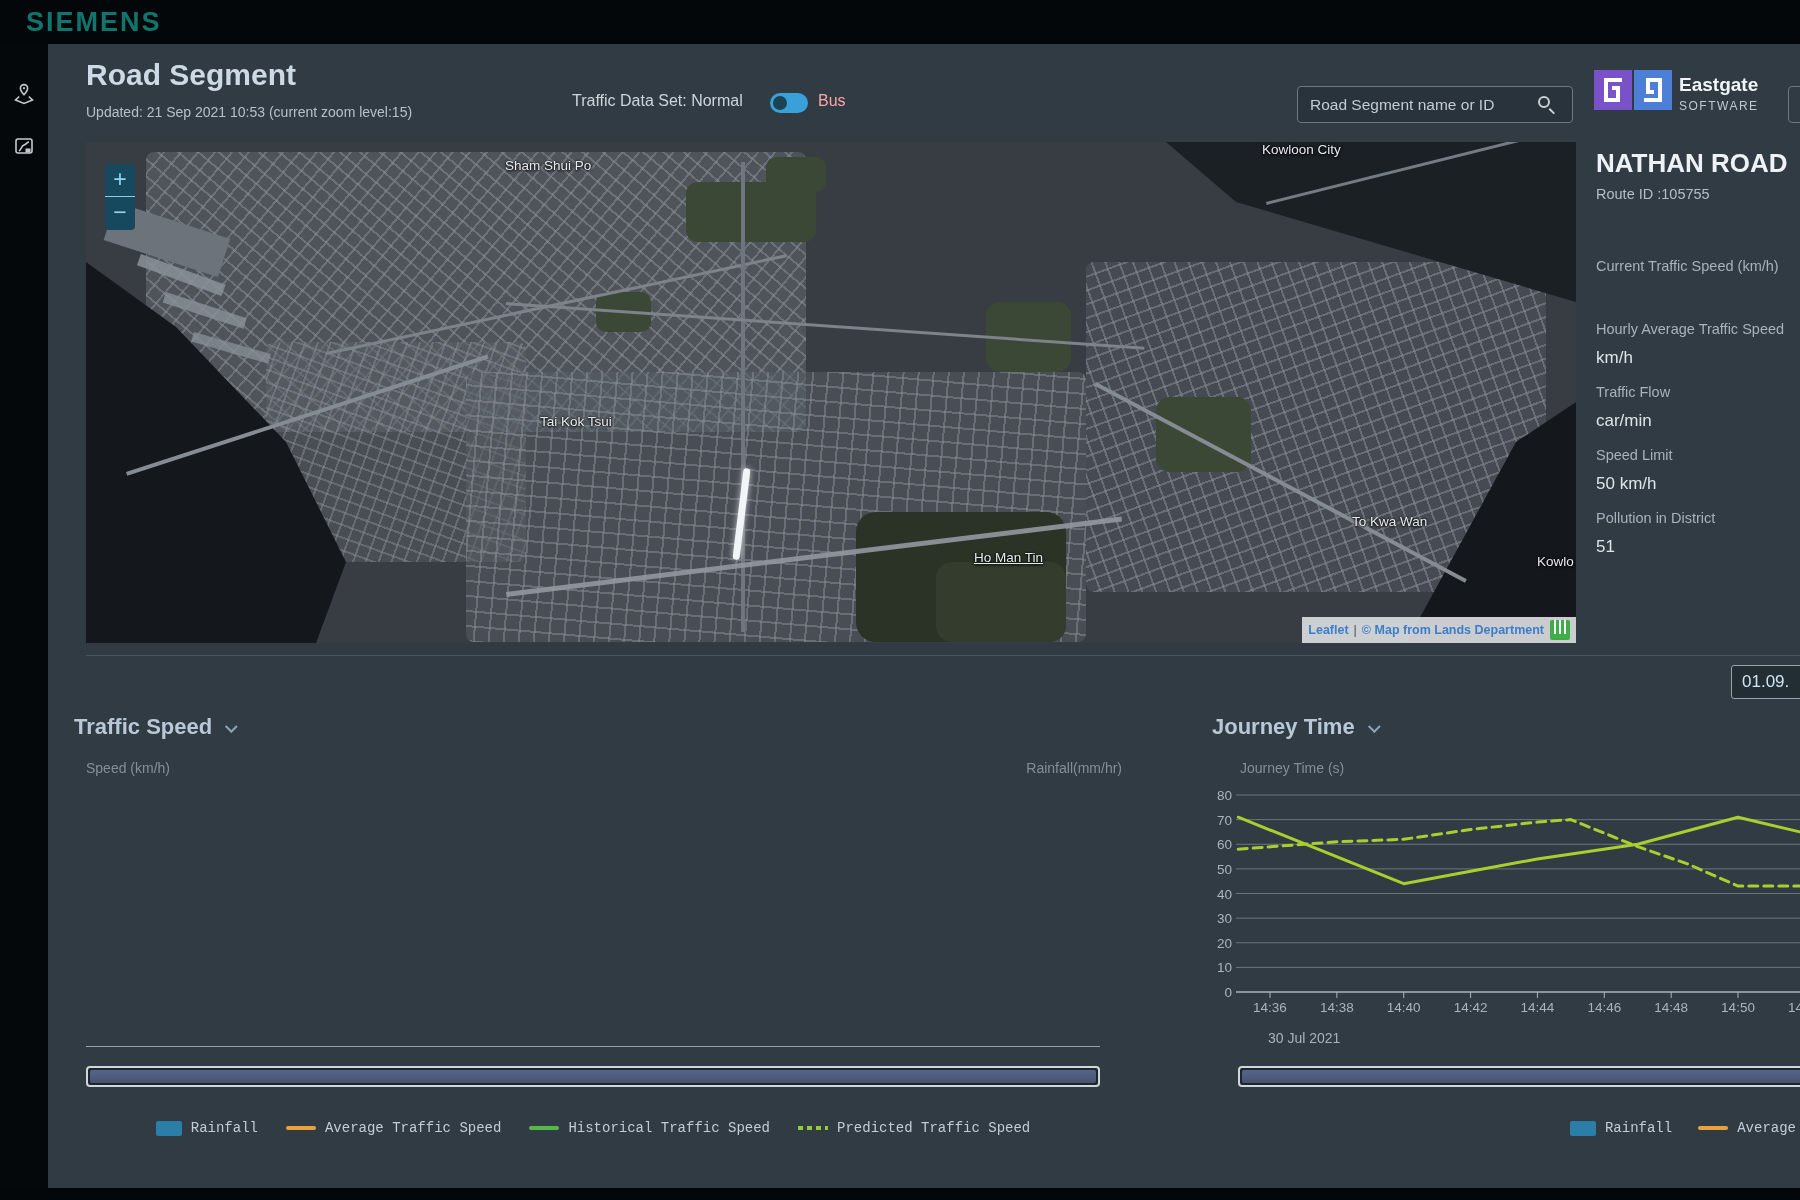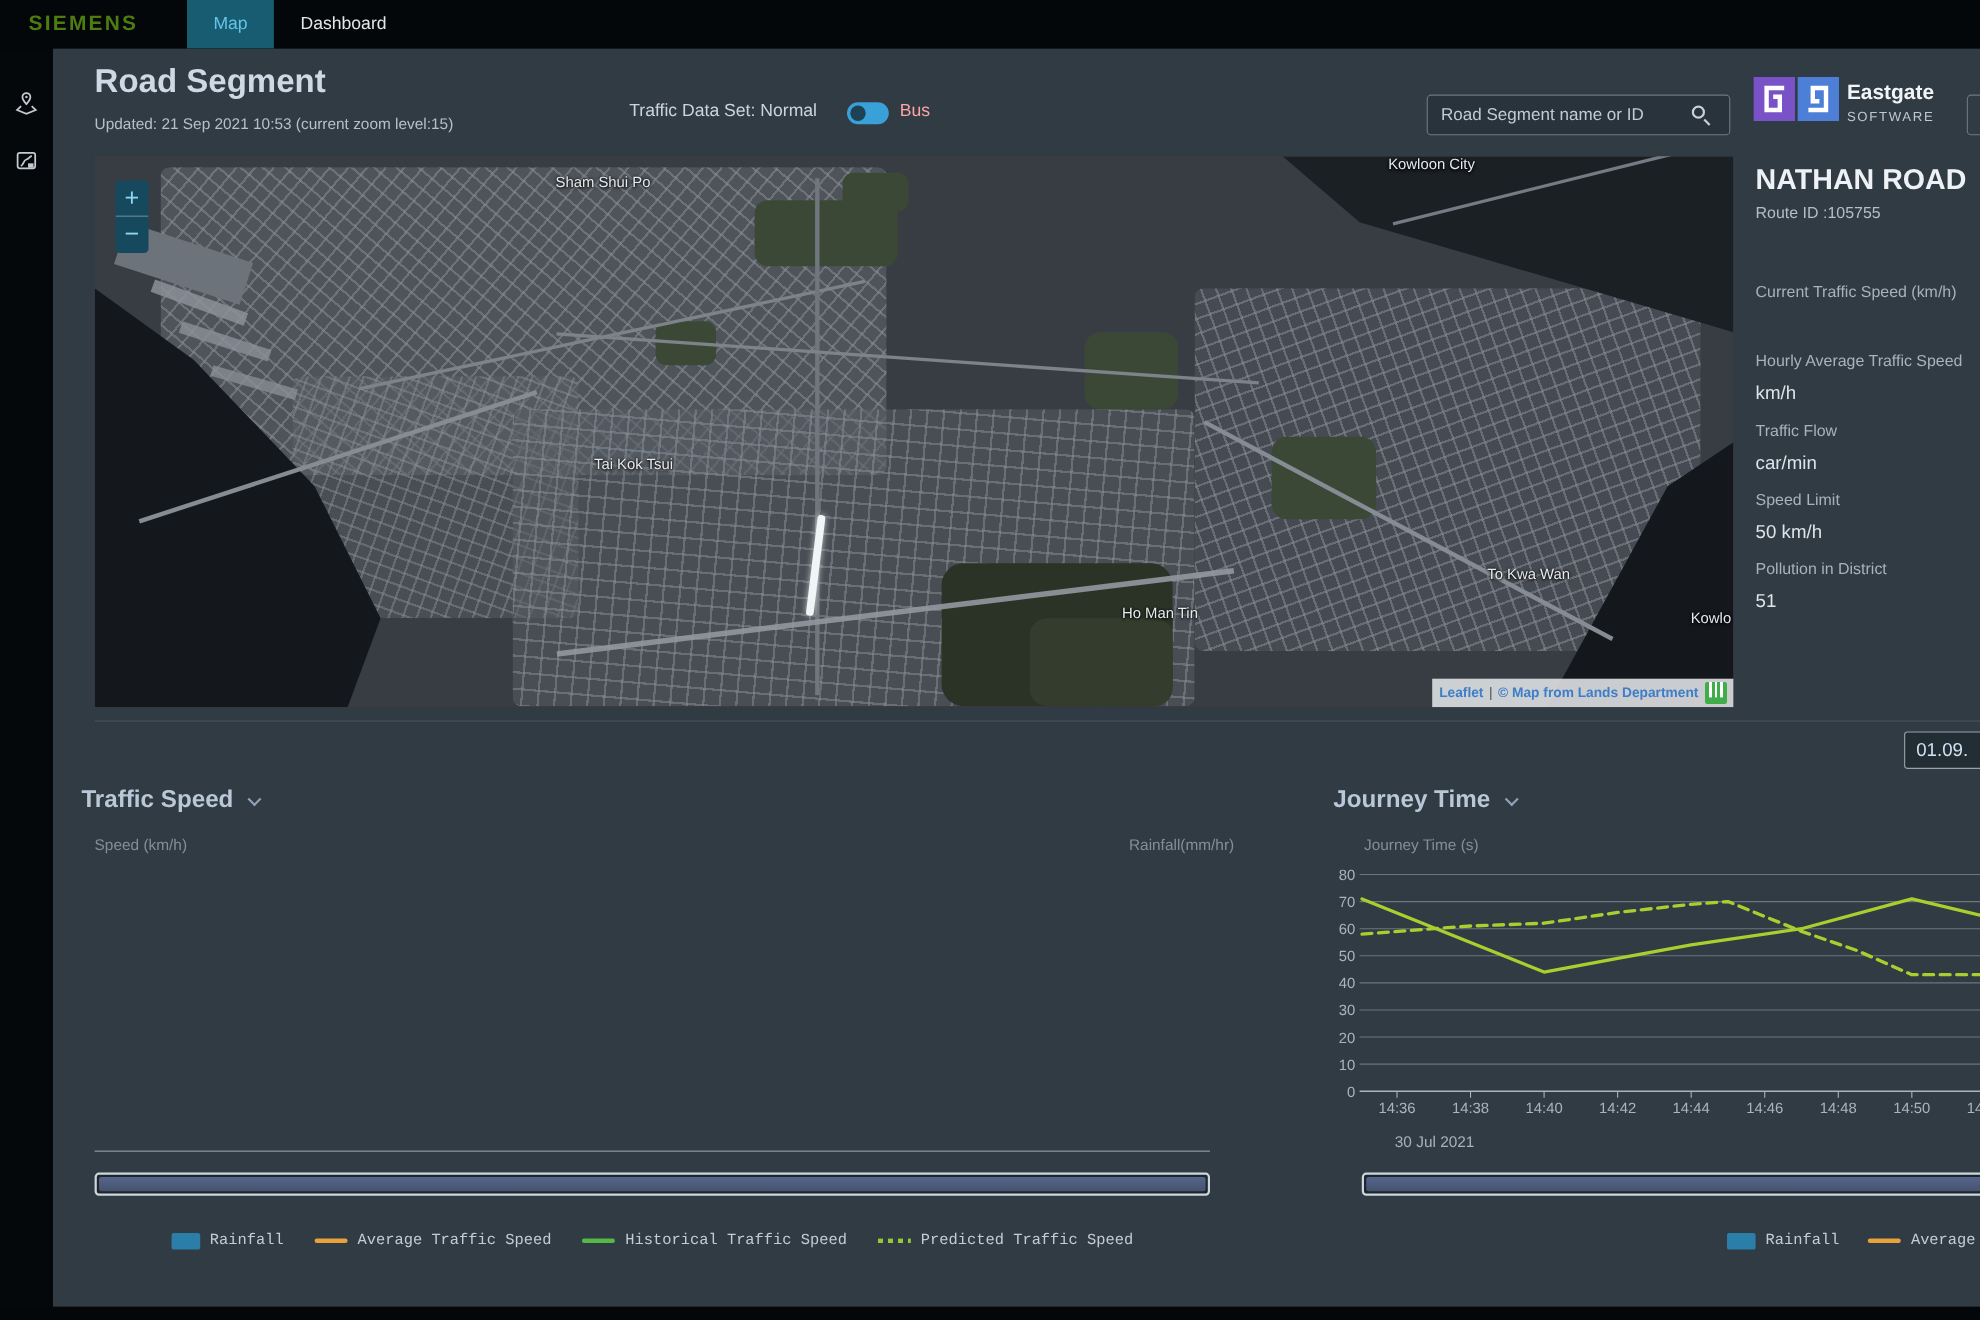--- a/index.html
+++ b/index.html
@@ -3,22 +3,22 @@
 <meta charset="utf-8">
 <style>
   * { margin:0; padding:0; box-sizing:border-box; }
   html,body { width:1800px; height:1200px; overflow:hidden; background:#05080a;
     font-family:"Liberation Sans", sans-serif; }
   #app { position:relative; width:1800px; height:1200px; background:#05080a; }
   .abs { position:absolute; }
 
   
   .topbar { position:absolute; left:0; top:0; width:1800px; height:44px; background:#04070a; z-index:30; }
-  .brand { position:absolute; left:26px; top:0; height:44px; line-height:44px; font-size:19px;
-    font-weight:bold; letter-spacing:2px; color:#4d7c0f; }
+  .brand { position:absolute; left:26px; top:0; height:44px; line-height:44px; font-size:27px;
+    font-weight:bold; letter-spacing:2px; color:#0f766e; }
   .tabs { position:absolute; left:170px; top:0; height:44px; display:flex; }
   .tab { height:44px; line-height:44px; padding:0 24px; font-size:16px; color:#e2e6e9; cursor:pointer; }
   .tab.active { background:#185c72; color:#64c3e6; }
 
   
   .side { position:absolute; left:0; top:44px; width:48px; height:1156px; background:#05080a; z-index:20; }
   .side .icn { position:absolute; left:12px; width:24px; height:24px; color:#c5cad0; cursor:pointer; }
 
   
   .content { position:absolute; left:48px; top:44px; width:1752px; height:1144px; background:#313b43; }
@@ -104,24 +104,20 @@
   .jt-date { position:absolute; left:1268px; top:1030px; font-size:14px; color:#a8b2ba;text-align:right; }
   svg.jtsvg { position:absolute; left:1210px; top:778px; overflow:hidden; }
 </style>
 </head>
 <body>
 
 <div id="app">
 
   <div class="topbar">
     <div class="brand">SIEMENS</div>
-    <div class="tabs">
-      <div class="tab active">Map</div>
-      <div class="tab">Dashboard</div>
-    </div>
   </div>
 
   <div class="side">
     <div class="icn" style="top:38px;">
       <svg viewBox="0 0 24 24" fill="none" stroke="currentColor" stroke-width="1.6">
         <path d="M12 2.6a3.6 3.6 0 0 1 3.6 3.6c0 2.6-3.6 6.4-3.6 6.4S8.4 8.8 8.4 6.2A3.6 3.6 0 0 1 12 2.6z"></path>
         <circle cx="12" cy="6.2" r="1.1" fill="currentColor" stroke="none"></circle>
         <path d="M7.2 14.5 3.5 18l8.5 3.5L20.5 18l-3.7-3.5"></path>
       </svg>
     </div>
@@ -197,21 +193,21 @@
     <div class="road" style="left:420px;top:160px;width:640px;height:3px;background:#7d838a;transform:rotate(4deg);"></div>
     <div class="road" style="left:1010px;top:240px;width:420px;height:4px;background:#868c93;transform:rotate(28deg);"></div>
     <div class="road" style="left:420px;top:450px;width:620px;height:5px;background:#9298a0;transform:rotate(-7deg);opacity:.9;"></div>
     <div class="road" style="left:1180px;top:60px;width:380px;height:3px;background:#9aa2ab;opacity:.7;transform:rotate(-14deg);"></div>
 
     <div class="segment"></div>
 
     <div class="maplabel" style="left:419px;top:16px;">Sham Shui Po</div>
     <div class="maplabel" style="left:1176px;top:0px;">Kowloon City</div>
     <div class="maplabel" style="left:454px;top:272px;">Tai Kok Tsui</div>
-    <div class="maplabel" style="left:934px;top:408px;">Ho Man Tin</div>
+    <div class="maplabel" style="left:888px;top:408px;text-decoration:underline;">Ho Man Tin</div>
     <div class="maplabel" style="left:1266px;top:372px;">To Kwa Wan</div>
     <div class="maplabel" style="left:1451px;top:412px;">Kowlo</div>
 
     <div class="zoomctl">
       <div class="zbtn zin">+</div>
       <div class="zbtn zout">−</div>
     </div>
 
     <div class="attrib">
       <a>Leaflet</a>

